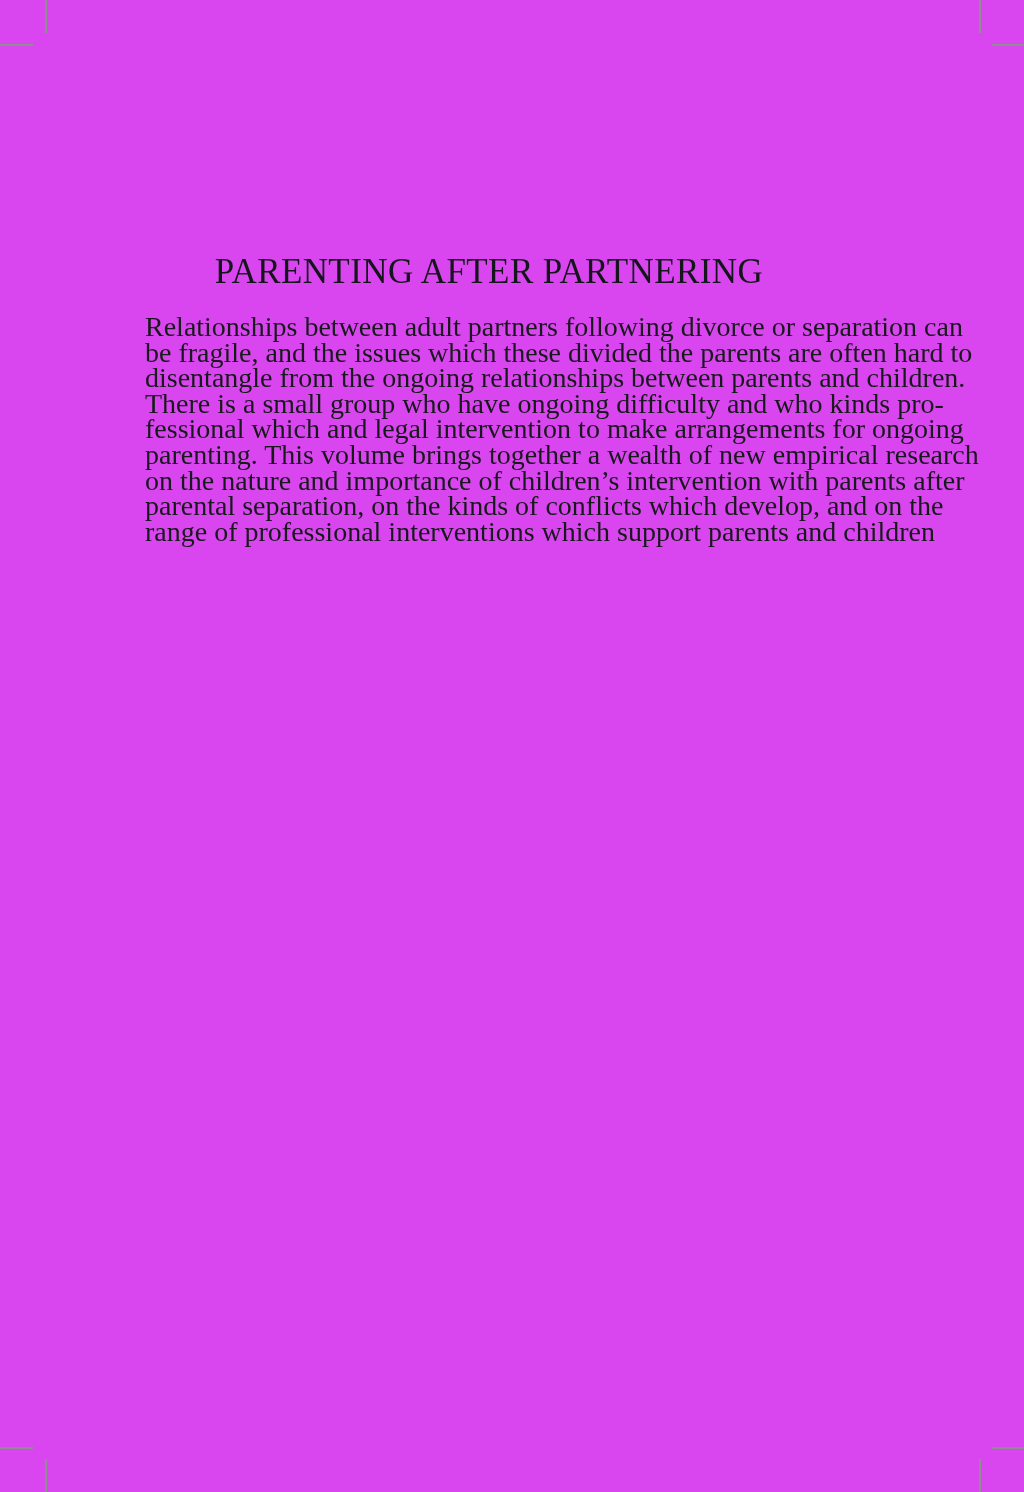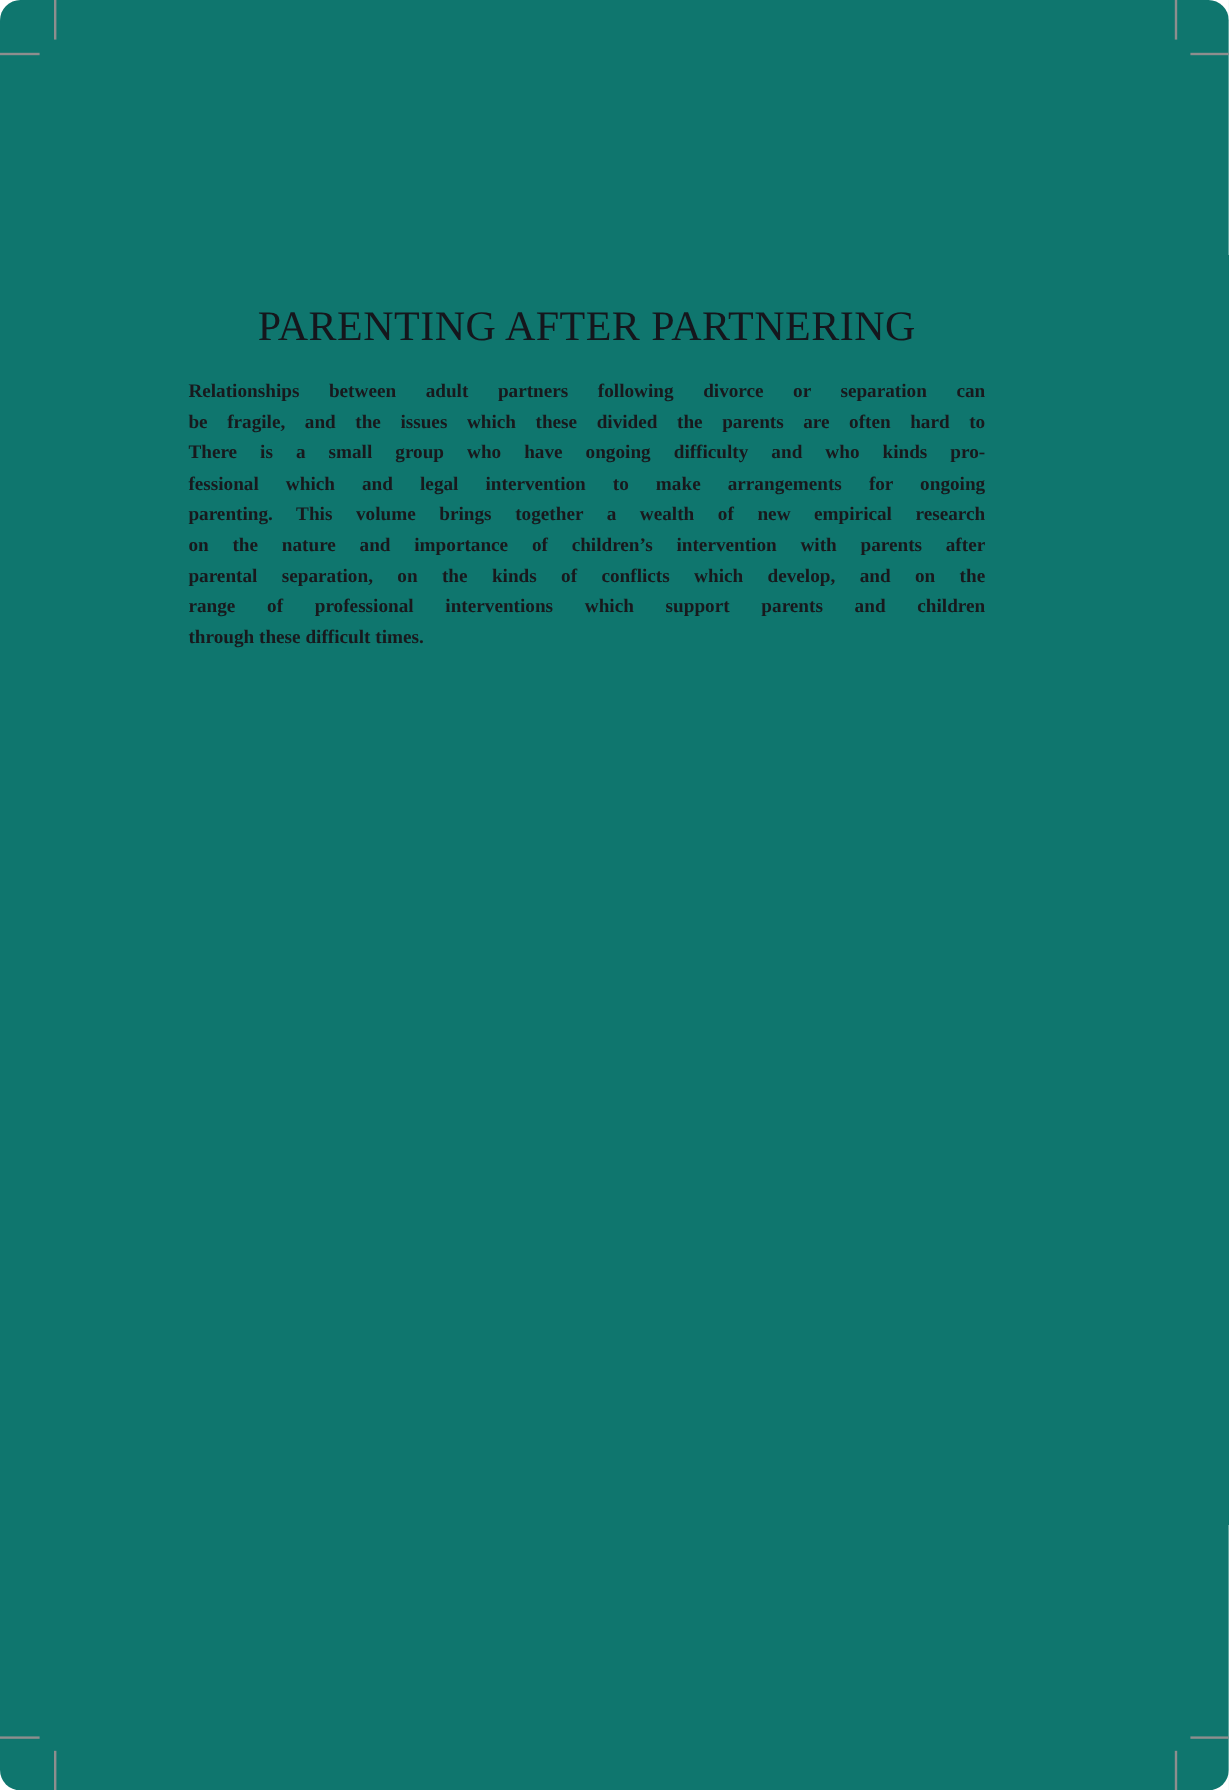--- a/index.html
+++ b/index.html
@@ -13,22 +13,21 @@
     position: relative;
     overflow: hidden;
     font-family: "Liberation Serif", "DejaVu Serif", serif;
     color: #1a1a1a;
     -webkit-font-smoothing: antialiased;
   }
 
   .page {
     position: absolute;
     inset: 0;
-    background: #0f766e;
-    border-radius: 17px;
+    background: #d946ef;
   }
 
   
   .crop {
     position: absolute;
     background: #8e8e8e;
   }
   .crop.v { width: 2px; }
   .crop.h { height: 2px; }
 
@@ -54,28 +53,27 @@
     font-size: 35px;
     font-weight: normal;
     line-height: 40px;
     text-align: center;
     letter-spacing: 0.4px;
     color: #15161c;
     white-space: nowrap;
   }
 
   .blurb {
-    margin: 12px;
-    font-size: 16px;
+    margin: 0;
+    font-size: 28px;
     line-height: 25.6px;
     text-align: justify;
     text-justify: inter-word;
     color: #18191d;
     hyphens: none;
-    font-weight: bold;
   }
   .blurb .line {
     display: block;
     text-align: justify;
     text-align-last: justify;
     white-space: nowrap;
   }
   .blurb .line.last {
     text-align-last: left;
     text-align: left;
@@ -95,23 +93,23 @@
   <div class="crop v crop-br-v"></div>
   <div class="crop h crop-br-h"></div>
 
   <div class="textblock">
 
     <h1 class="book-title">PARENTING AFTER PARTNERING</h1>
 
     <p class="blurb">
       <span class="line">Relationships between adult partners following divorce or separation can</span>
       <span class="line">be fragile, and the issues which these divided the parents are often hard to</span>
+      <span class="line">disentangle from the ongoing relationships between parents and children.</span>
       <span class="line">There is a small group who have ongoing difficulty and who kinds pro-</span>
       <span class="line">fessional which and legal intervention to make arrangements for ongoing</span>
       <span class="line">parenting. This volume brings together a wealth of new empirical research</span>
       <span class="line">on the nature and importance of children’s intervention with parents after</span>
       <span class="line">parental separation, on the kinds of conflicts which develop, and on the</span>
       <span class="line">range of professional interventions which support parents and children</span>
-      <span class="line last">through these difficult times.</span>
     </p>
 
   </div>
 </div>
 
 </body></html>

